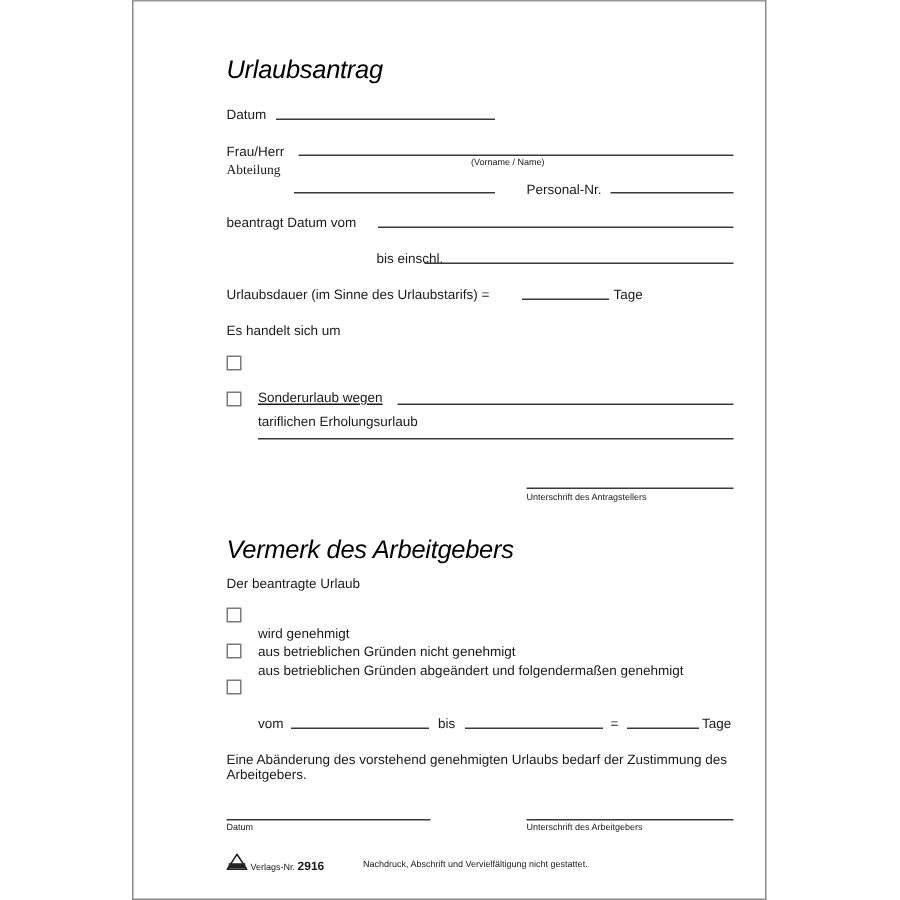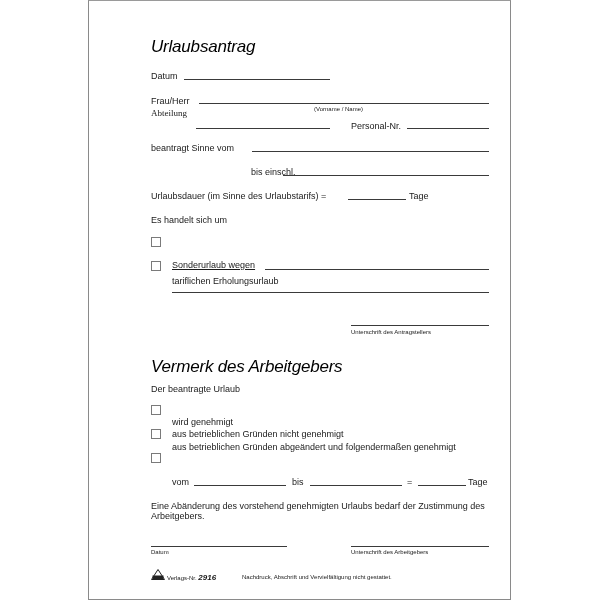--- a/index.html
+++ b/index.html
@@ -6,42 +6,42 @@
   body { width:600px; height:600px; position:relative; overflow:hidden; font-family:"Liberation Sans", sans-serif; color:#1a1a1a; }
   .sheet { position:absolute; left:88px; top:0; width:421px; height:598px; border-left:1px solid #8a8a8a; border-right:1px solid #8a8a8a; border-bottom:1px solid #8a8a8a; border-top:1px solid #9a9a9a; background:#fff; }
   .abs { position:absolute; }
   .title { font-size:17px; font-weight:normal; font-style:italic; letter-spacing:-0.2px; color:#000; }
   .lbl { font-size:9px; color:#1a1a1a; white-space:nowrap; }
   .tiny { font-size:6px; color:#1a1a1a; white-space:nowrap; }
   .line { position:absolute; height:0; border-top:1px solid #3a3a3a; }
   .cb { position:absolute; width:10px; height:10px; border:1px solid #7a7a7a; background:#fff; box-sizing:border-box; }
   .para { font-size:9px; line-height:10px; color:#1a1a1a; width:340px; }
   .logo svg { display:block; }
-  .verlag-num { font-weight:bold; font-style:italic; font-size:8px; }
+  .verlag-num { font-weight:bold; font-size:8px; }
 </style>
 </head>
 <body>
 
 <div class="sheet"></div>
 
 <div class="abs title" style="left:151px; top:37px;">Urlaubsantrag</div>
 
 <div class="abs lbl" style="left:151px; top:71px;">Datum</div>
 <div class="line" style="left:184px; top:79px; width:146px;"></div>
 
 <div class="abs lbl" style="left:151px; top:96px;">Frau/Herr</div>
 <div class="line" style="left:199px; top:103px; width:290px;"></div>
 <div class="abs tiny" style="left:314px; top:106px;">(Vorname / Name)</div>
 
 <div class="abs lbl" style="left:151px; top:108px;font-family:Liberation Serif, serif;">Abteilung</div>
 <div class="line" style="left:196px; top:128px; width:134px;"></div>
 <div class="abs lbl" style="left:351px; top:121px;">Personal-Nr.</div>
 <div class="line" style="left:407px; top:128px; width:82px;"></div>
 
-<div class="abs lbl" style="left:151px; top:143px;">beantragt Sinne vom</div>
+<div class="abs lbl" style="left:151px; top:143px;">beantragt Datum vom</div>
 <div class="line" style="left:252px; top:151px; width:237px;"></div>
 
 <div class="abs lbl" style="left:228px; top:167px;padding-left:23px;">bis einschl.</div>
 <div class="line" style="left:283px; top:175px; width:206px;"></div>
 
 <div class="abs lbl" style="left:151px; top:191px;">Urlaubsdauer (im Sinne des Urlaubstarifs) =</div>
 <div class="line" style="left:348px; top:199px; width:58px;"></div>
 <div class="abs lbl" style="left:409px; top:191px;">Tage</div>
 
 <div class="abs lbl" style="left:151px; top:215px;">Es handelt sich um</div>

